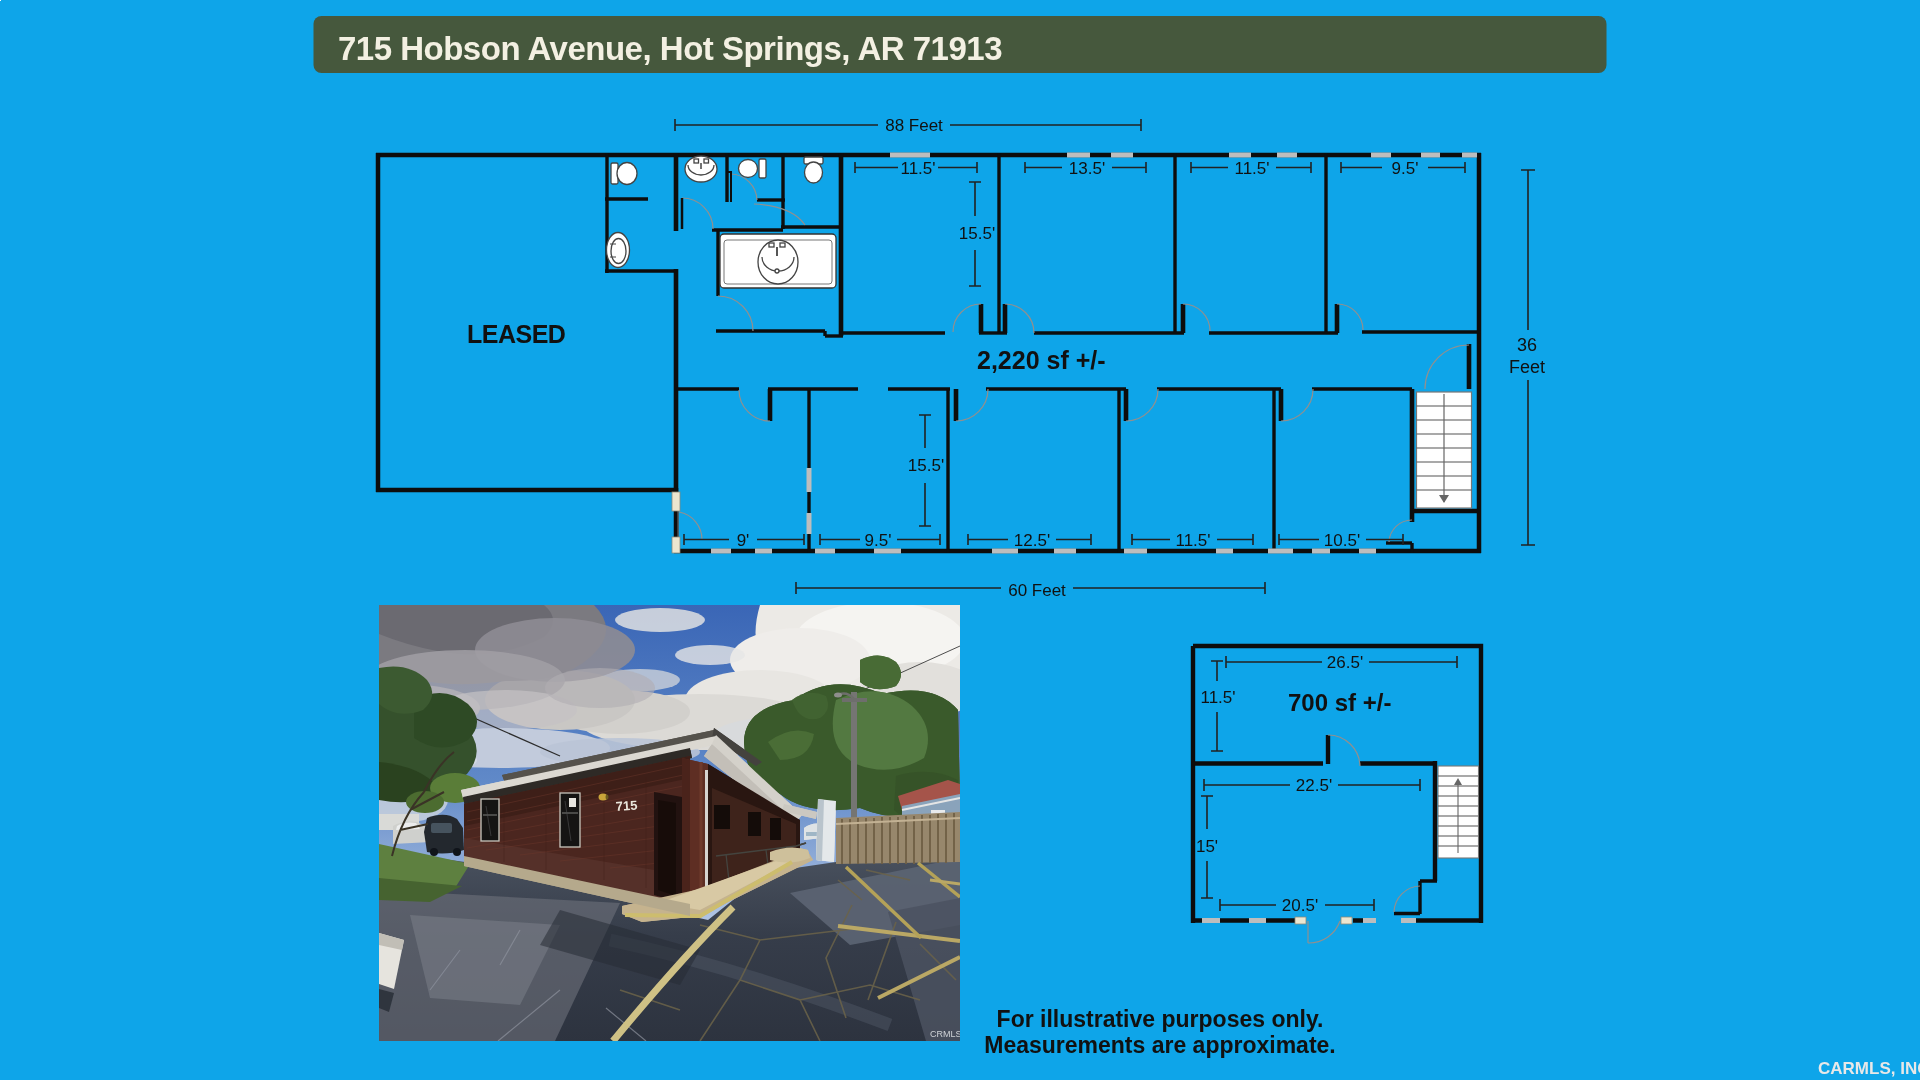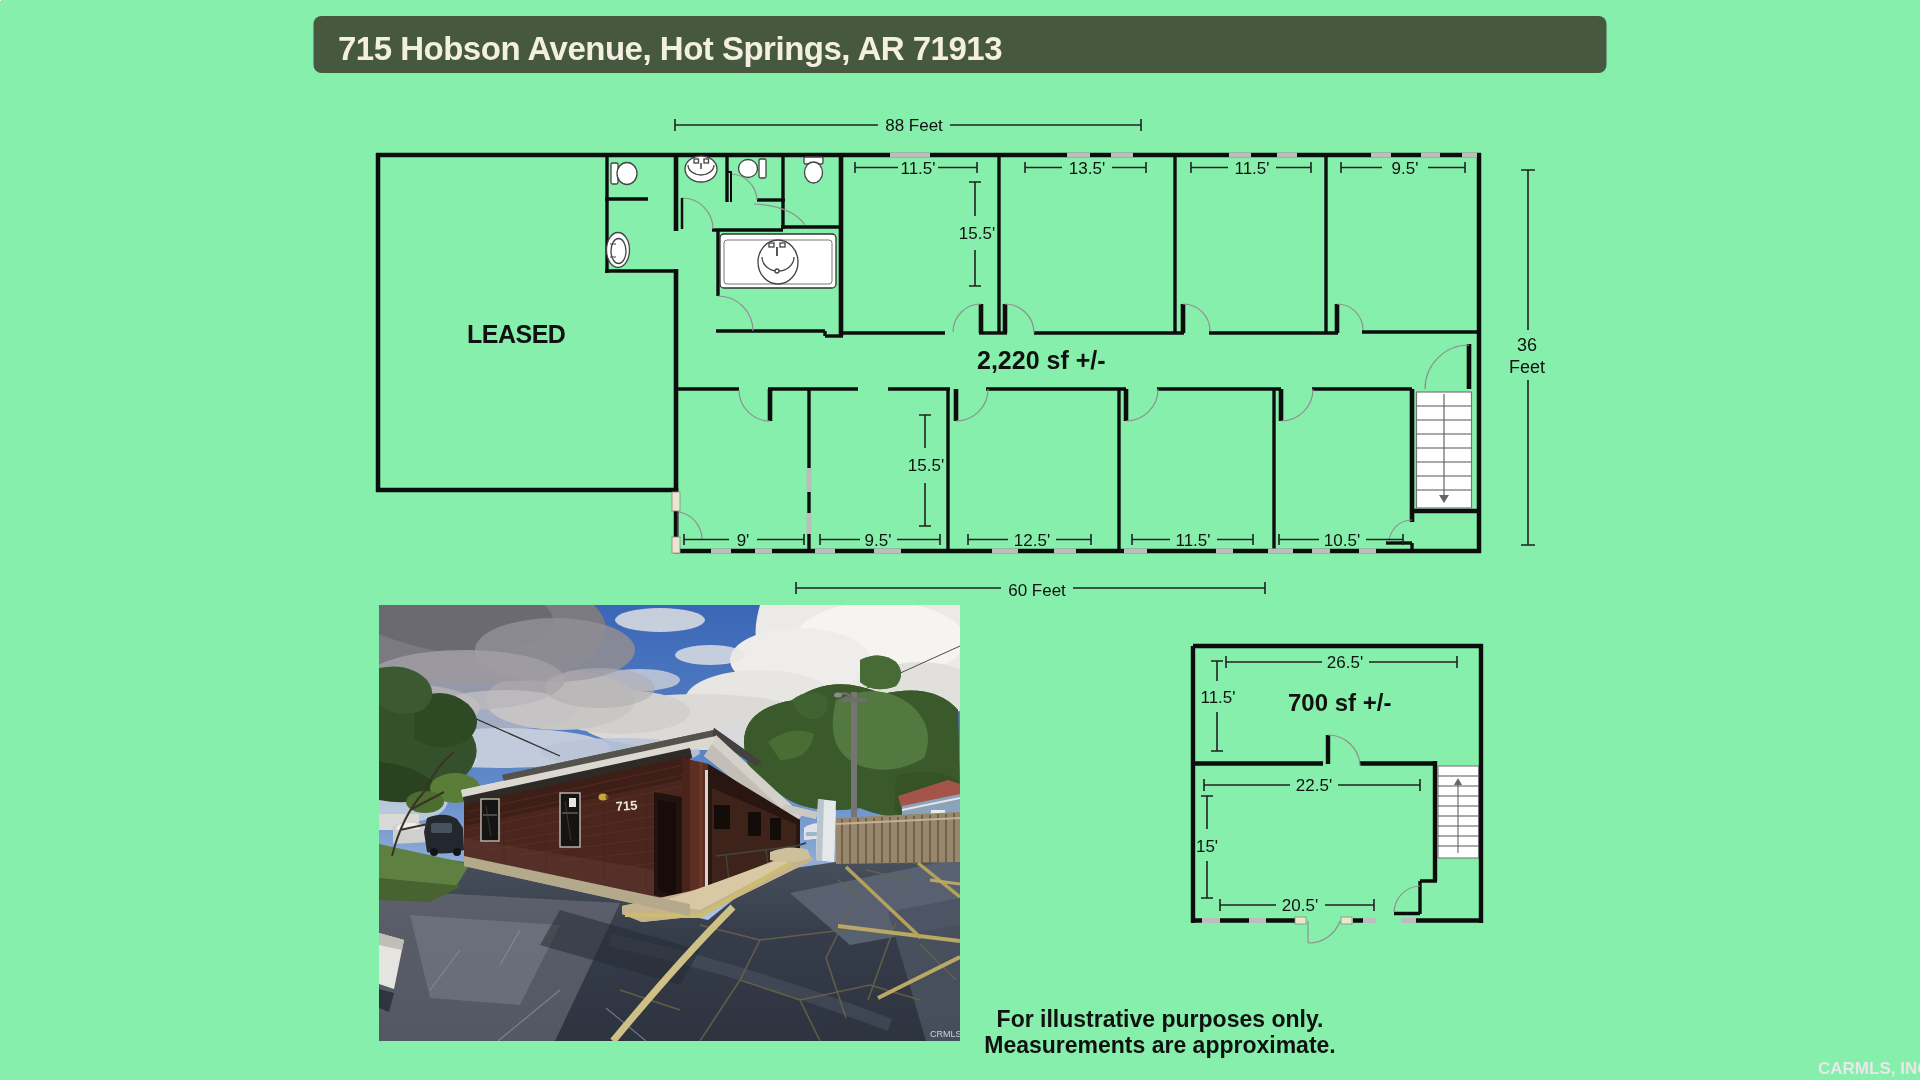--- a/index.html
+++ b/index.html
@@ -1,16 +1,16 @@
 <!DOCTYPE html>
 <html><head>
 <meta charset="utf-8">
 <style>
   html,body{margin:0;padding:0;background:#ffffff;}
-  #page{position:relative;width:1920px;height:1080px;background:#86efac;overflow:hidden;
+  #page{position:relative;width:1920px;height:1080px;background:#0ea5e9;overflow:hidden;
         font-family:"Liberation Sans", sans-serif;opacity:0.999;}
   svg{position:absolute;top:0;left:0;}
 </style>
 </head>
 <body>
 <div id="page">
 <svg width="1920" height="1080" viewBox="0 0 1920 1080">
   <g filter="blur(0px)">
         <rect x="0" y="0" width="1" height="1" fill="#ffffff"></rect>
       </g>

